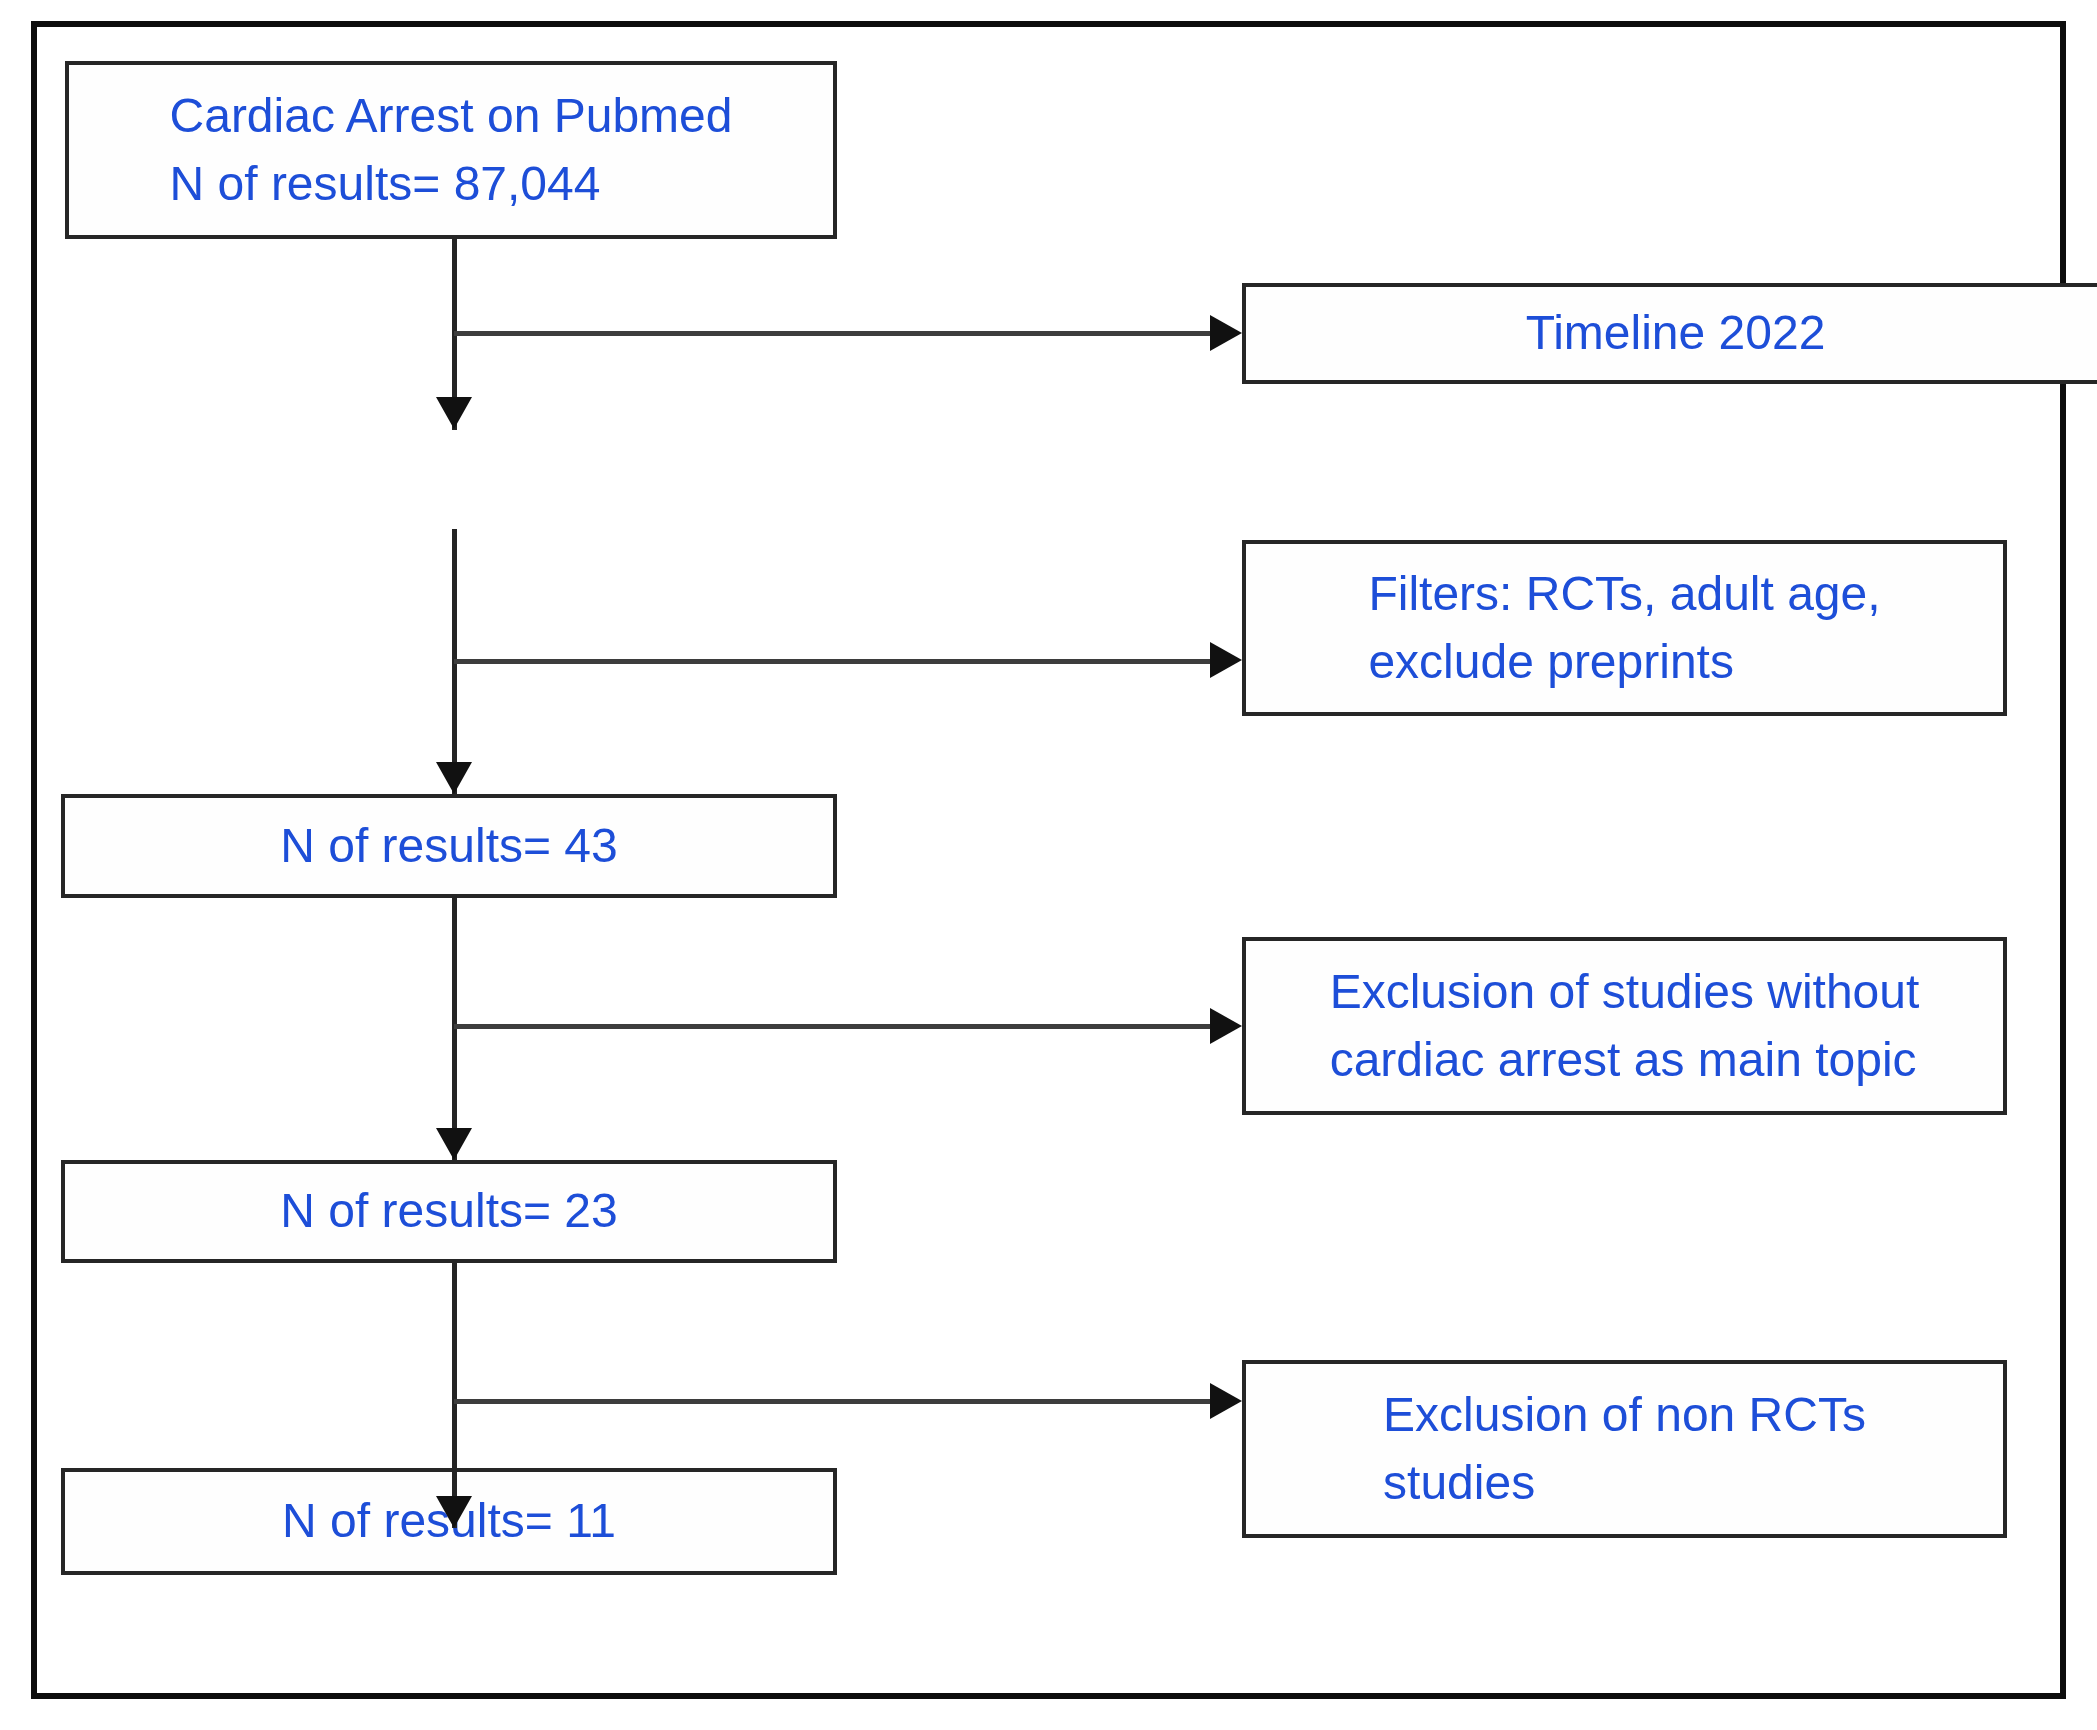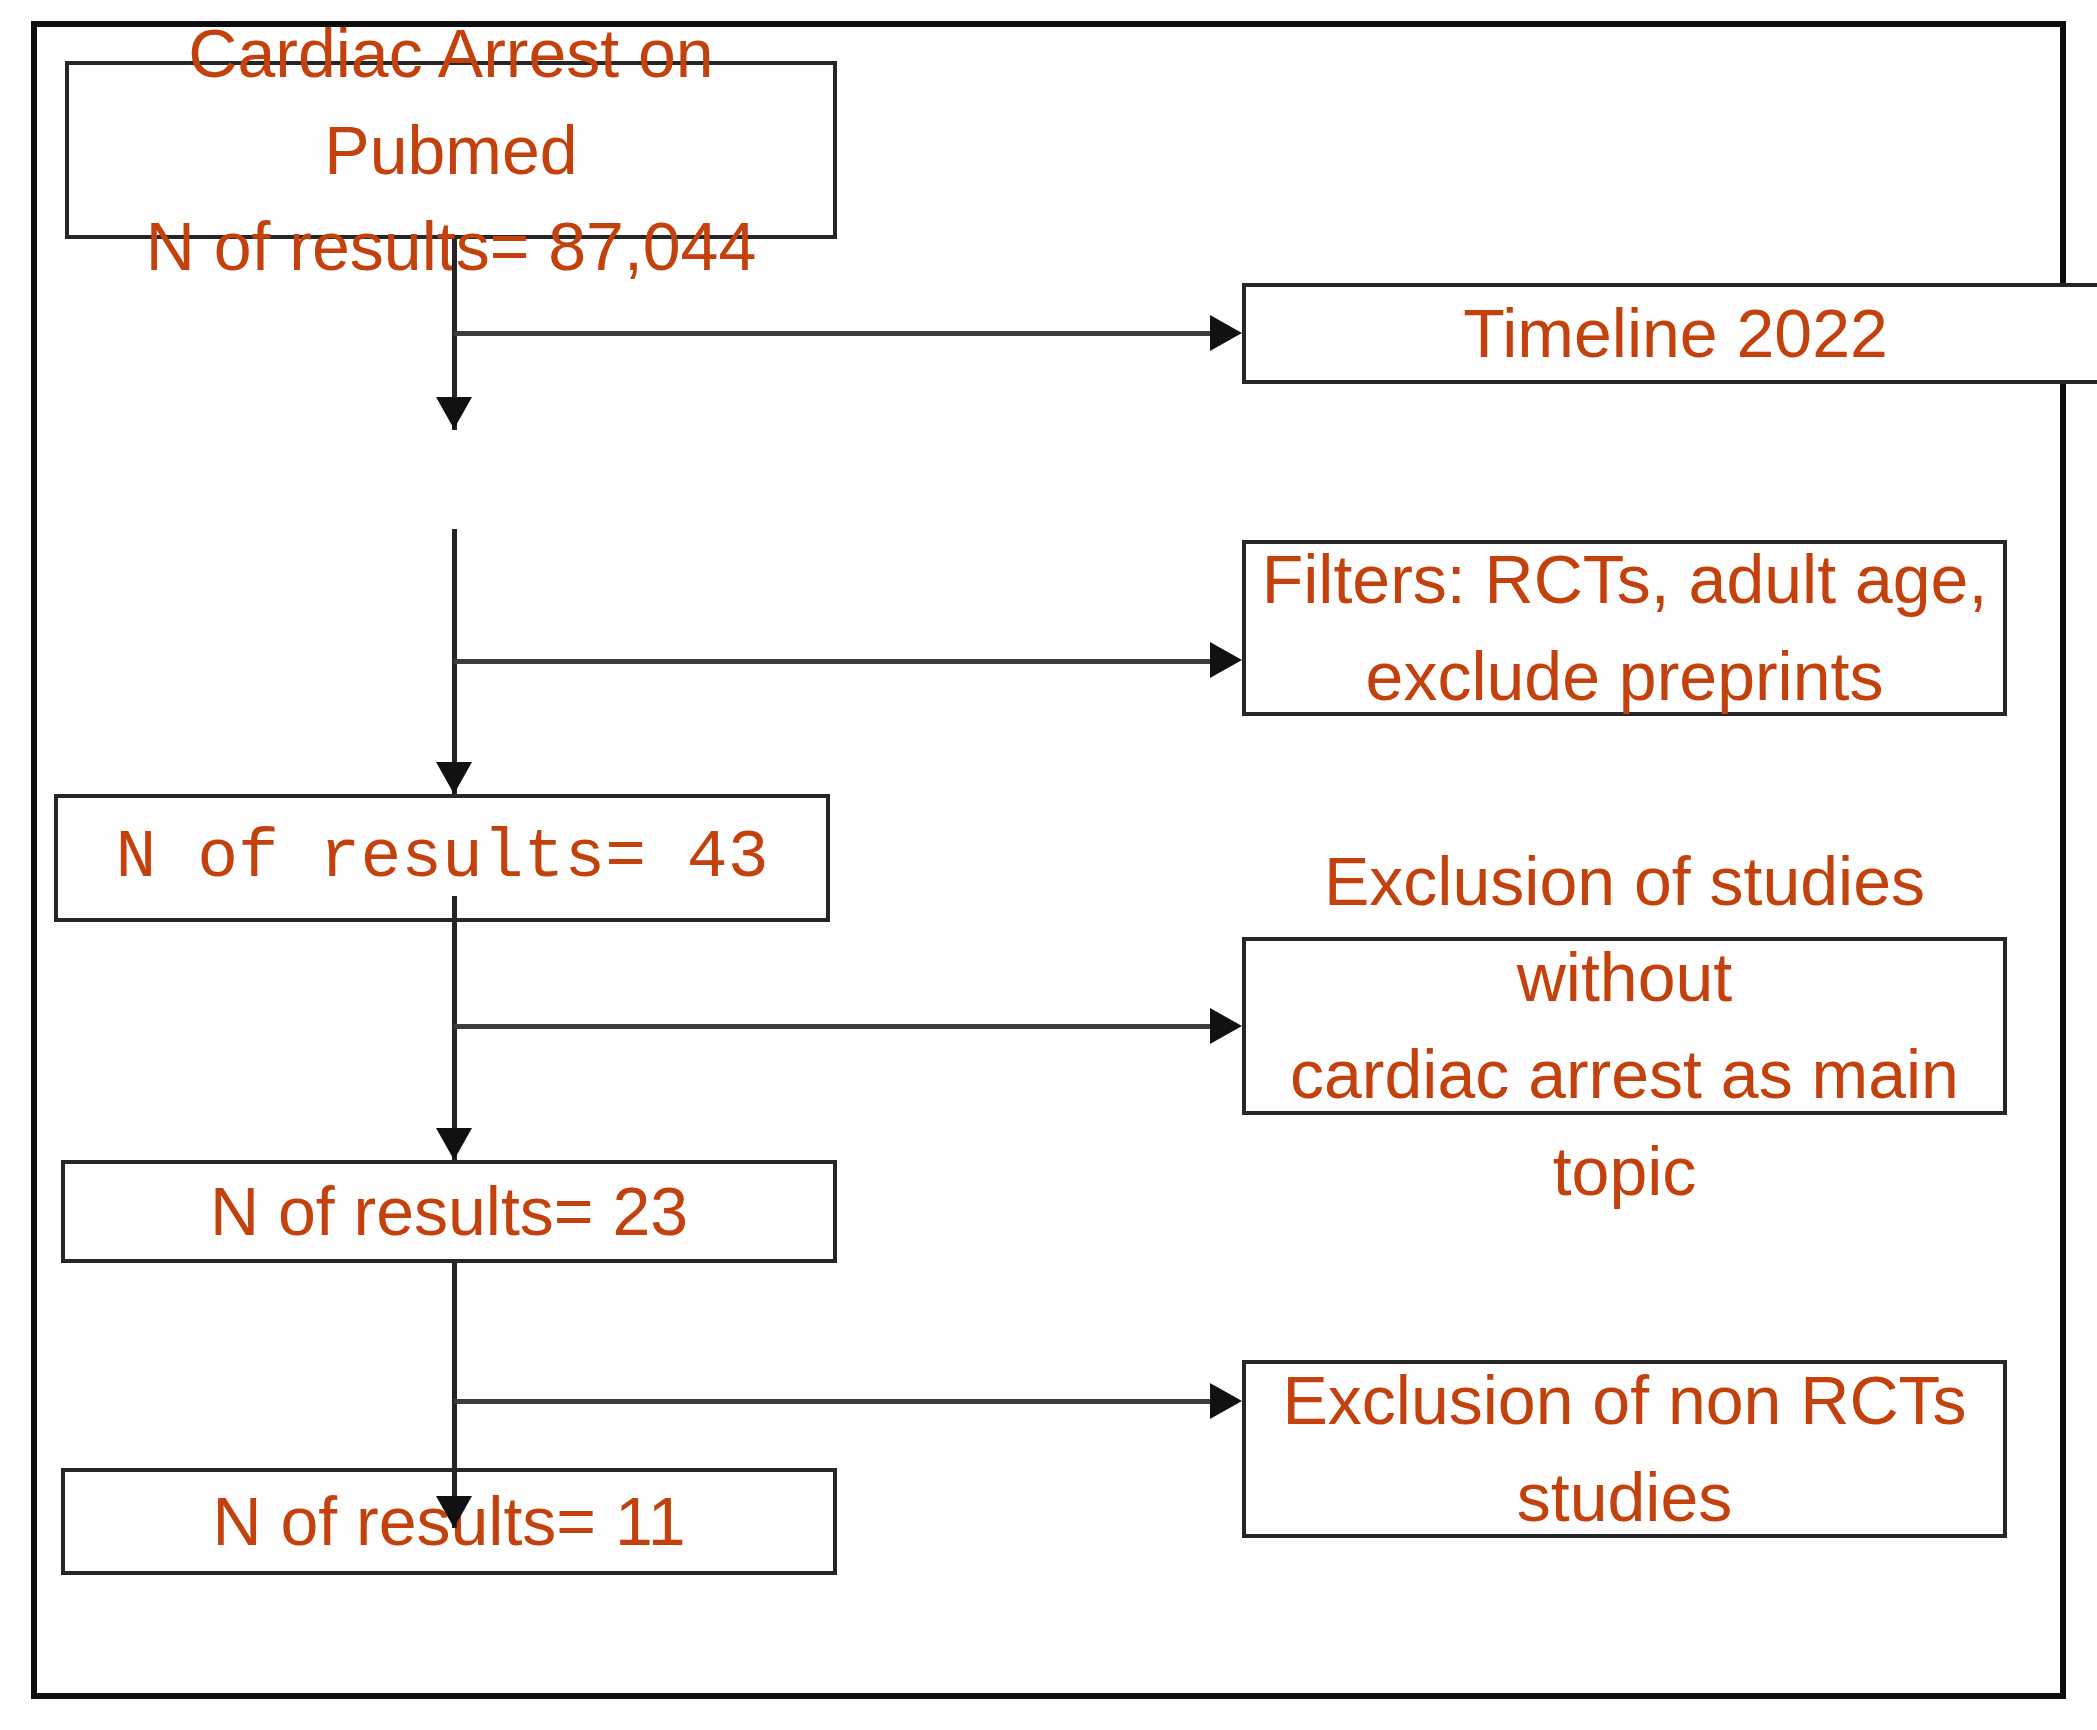--- a/index.html
+++ b/index.html
@@ -25,31 +25,31 @@
     background: #ffffff;
   }
   .fbox {
     position: absolute;
     border: 4.6px solid #262626;
     background: #fefefe;
     box-sizing: border-box;
     display: flex;
     align-items: center;
     justify-content: center;
-    text-align: center;
-    color: #c2410c;
-    font-size: 68px;
+    text-align: left;
+    color: #1d4ed8;
+    font-size: 48px;
     line-height: 1.42;
     white-space: pre-line;
     letter-spacing: 0px;
   }
   
   .box-search   { left: 65px;  top: 61px;   width: 772px; height: 178px; }
   .box-r4294    { left: 61px;  top: 429px;  width: 776px; height: 100px; }
-  .box-r43      { left: 54px;  top: 794px; width: 776px; height: 128px; font-family: Liberation Mono, monospace; }
+  .box-r43      { left: 61px;  top: 794px; width: 776px; height: 104px; }
   .box-r23      { left: 61px;  top: 1160px; width: 776px; height: 103px; }
   .box-r11      { left: 61px;  top: 1468px; width: 776px; height: 107px; }
   
   .box-timeline { left: 1242px; top: 283px;  width: 867px; height: 101px; }
   .box-filters  { left: 1242px; top: 540px;  width: 765px; height: 176px; }
   .box-excl1    { left: 1242px; top: 937px; width: 765px; height: 178px; }
   .box-excl2    { left: 1242px; top: 1360px; width: 765px; height: 178px; }
 
   .vline {
     position: absolute;

